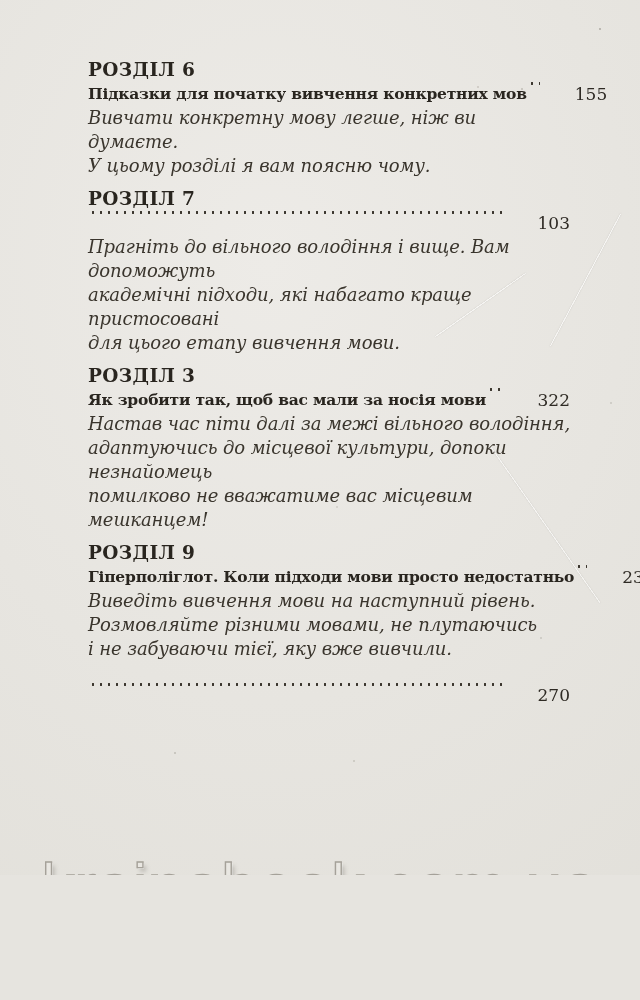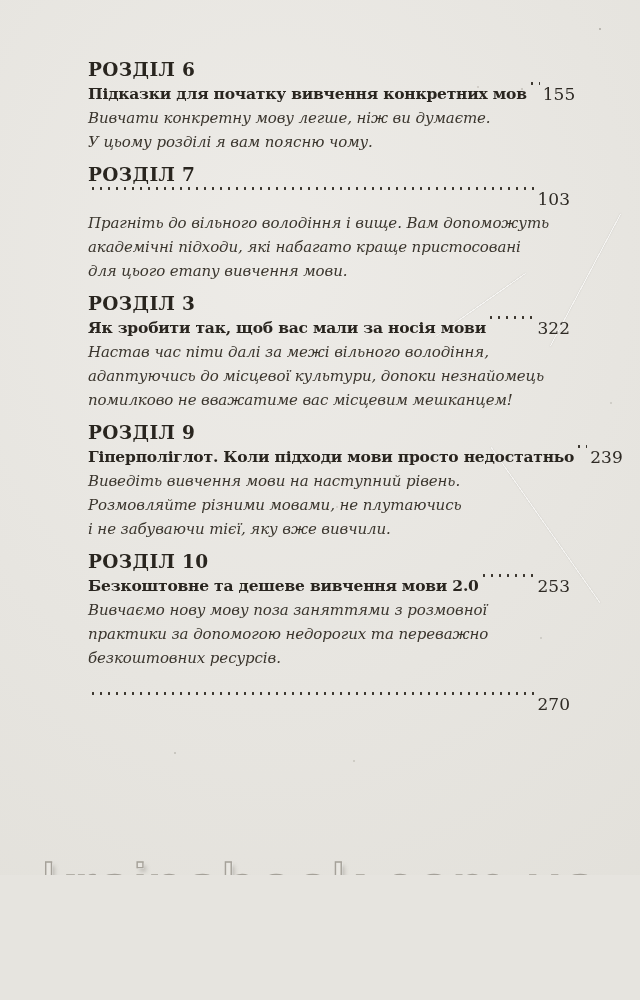--- a/index.html
+++ b/index.html
@@ -68,24 +68,25 @@
     height: 3px;
     margin: 0 3px;
     background-image: radial-gradient(circle at 2px 1.5px, #3a352d 1.1px, rgba(0,0,0,0) 1.5px);
     background-size: 8px 3px;
     background-repeat: repeat-x;
   }
   .toc-page {
     font-size: 17px;
     color: #2e2a24;
     white-space: nowrap;
+    margin-left: 32px;
   }
   .chapter-desc {
     font-style: italic;
-    font-size: 15px;
+    font-size: 18px;
     line-height: 24px;
     letter-spacing: -0.1px;
     color: #3a352d;
     white-space: pre-line;
   }
   .conclusions { margin-top: 22px; }
   .conclusions .toc-title {
     font-weight: normal;
     font-size: 20.5px;
     letter-spacing: 1px;
@@ -157,31 +158,20 @@
       <div class="toc-line">
         <span class="toc-title">Гіперполіглот. Коли підходи мови просто недостатньо</span>
         <span class="leader"></span>
         <span class="toc-page">239</span>
       </div>
       <div class="chapter-desc">Виведіть вивчення мови на наступний рівень.
 Розмовляйте різними мовами, не плутаючись
 і не забуваючи тієї, яку вже вивчили.</div>
     </div>
 
-    <div class="chapter">
-      <div class="chapter-heading">РОЗДІЛ 10</div>
-      <div class="toc-line">
-        <span class="toc-title">Безкоштовне та дешеве вивчення мови 2.0</span>
-        <span class="leader"></span>
-        <span class="toc-page">253</span>
-      </div>
-      <div class="chapter-desc">Вивчаємо нову мову поза заняттями з розмовної
-практики за допомогою недорогих та переважно
-безкоштовних ресурсів.</div>
-    </div>
 
     <div class="toc-line conclusions">
       <span class="leader"></span>
       <span class="toc-page">270</span>
     </div>
 
   </div>
 
   <div class="watermark">krainabook.com.ua</div>
 </div>

